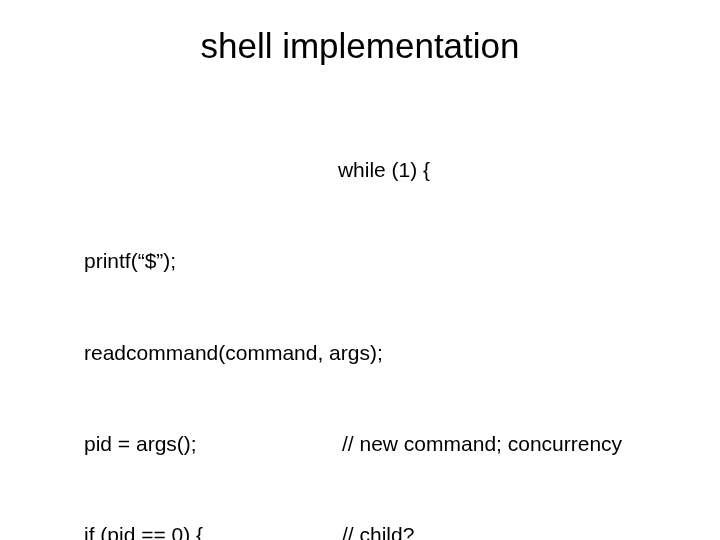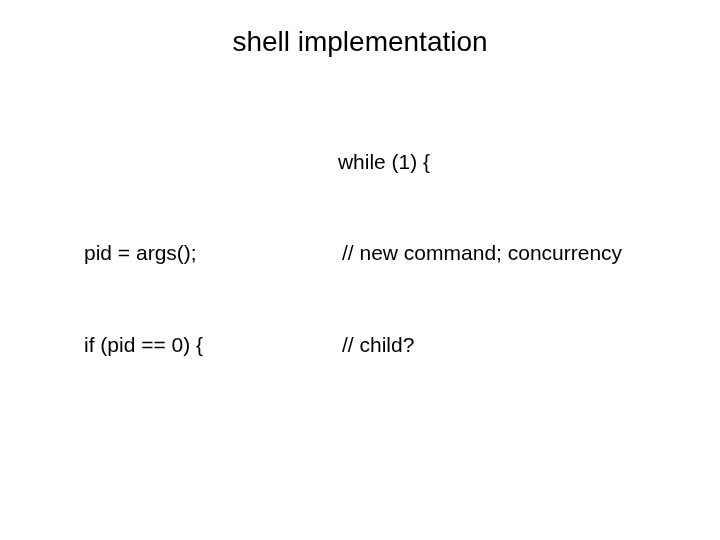--- a/index.html
+++ b/index.html
@@ -11,21 +11,21 @@
     overflow: hidden;
   }
   .slide {
     width: 720px;
     height: 540px;
     position: relative;
     padding-top: 26px;
   }
   .title {
     text-align: center;
-    font-size: 28px;
+    font-size: 35px;
     color: #000000;
     font-weight: normal;
     margin-bottom: 28px;
   }
   .code-block {
     padding-left: 48px;
     font-size: 21px;
     line-height: 1.45;
     color: #000000;
     white-space: pre;
@@ -37,20 +37,22 @@
   .italic { }
 </style>
 </head>
 <body>
 
 <div class="slide">
   <h1 class="title">shell implementation</h1>
 
   <div class="code-block">
     <span class="code-line indent-1">while (1) {</span>
+    <span class="code-line indent-2">printf(“$”);</span>
+    <span class="code-line indent-2">readcommand(command, args);</span>
     <span class="code-line indent-2"><span class="comment-offset" style="width:258px">pid = args();</span><span>// new command; </span><span class="italic">concurrency</span></span>
     <span class="code-line indent-2"><span class="comment-offset" style="width:258px">if (pid == 0) {</span><span>// child?</span></span>
     
     
     
     
     
     
     
   </div>

